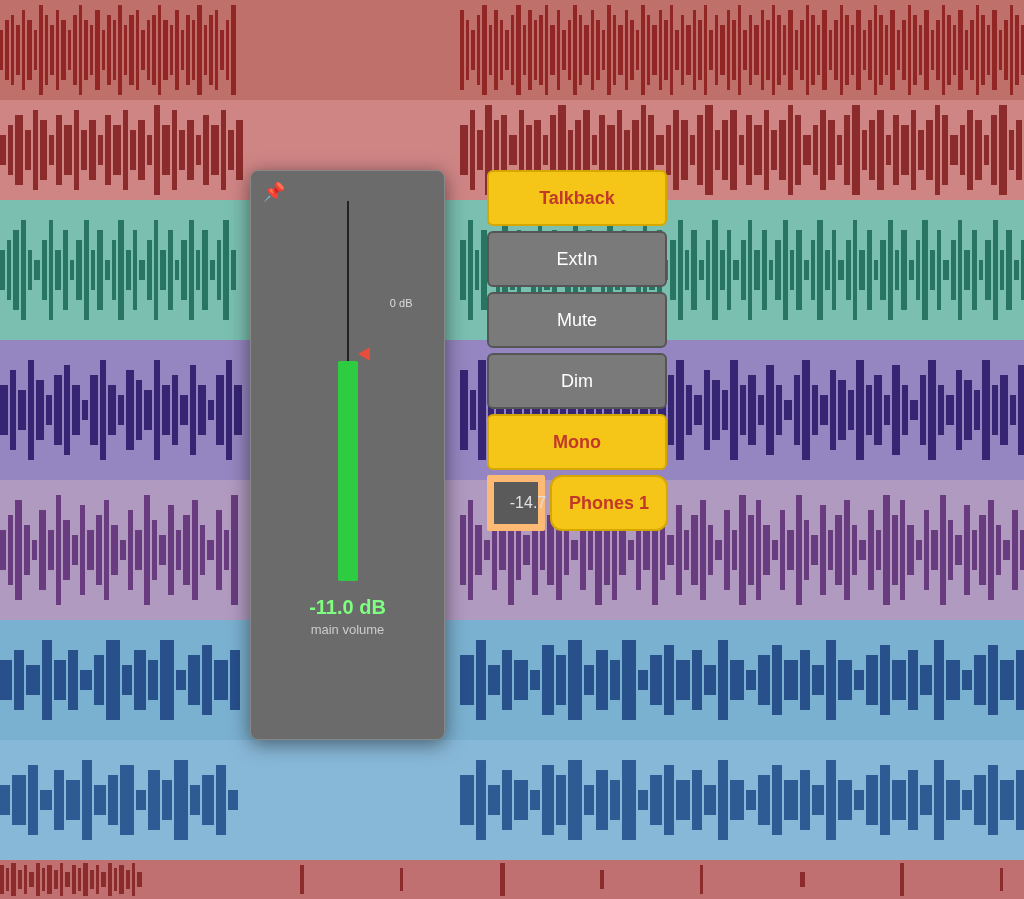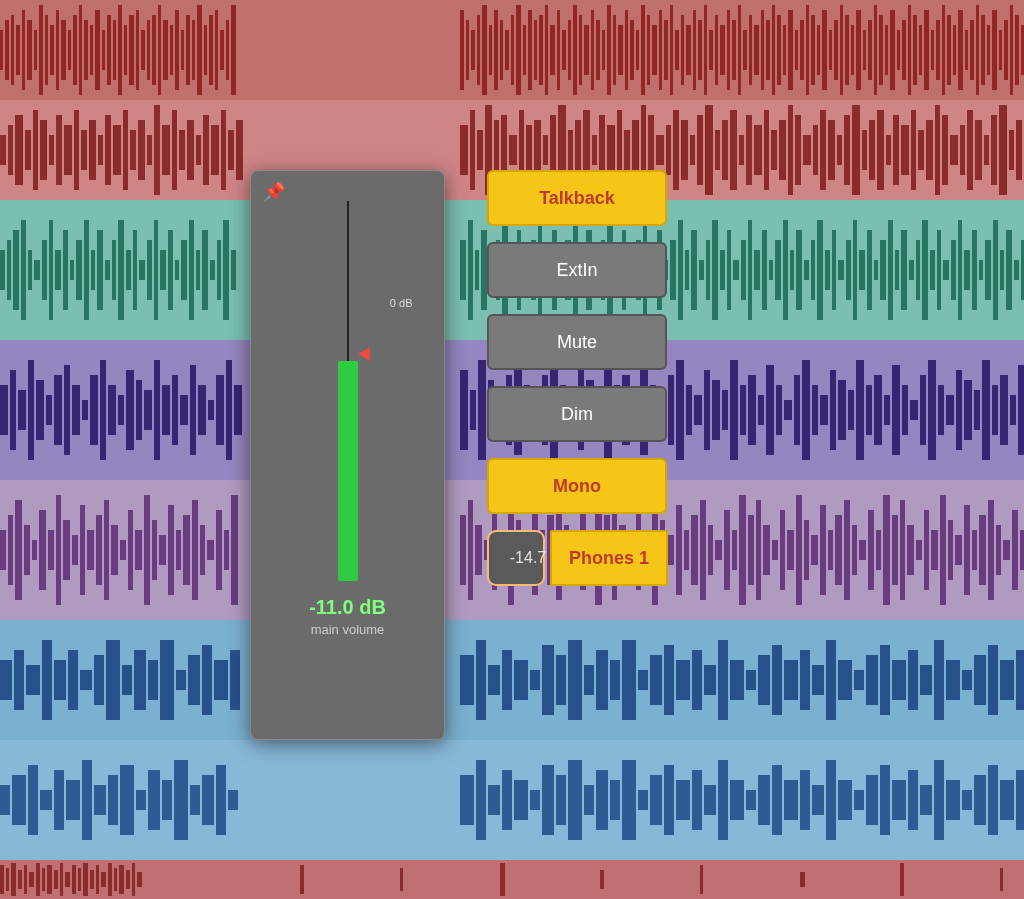--- a/index.html
+++ b/index.html
@@ -121,21 +121,21 @@
 
     
     .controls-panel {
       position: absolute;
       top: 170px;
       left: 487px;
       width: 185px;
       z-index: 100;
       display: flex;
       flex-direction: column;
-      gap: 16px;
+      gap: 5px;
     }
 
     .ctrl-btn {
       width: 180px;
       height: 56px;
       border-radius: 6px;
       border: 2px solid #555;
       background: #7a7a7a;
       color: #ffffff;
       font-size: 18px;
@@ -157,34 +157,34 @@
     .phones-row {
       display: flex;
       gap: 5px;
       align-items: center;
     }
 
     .phones-value {
       width: 58px;
       height: 56px;
       background: #5a5a5a;
-      border: 2px solid #fdba74;
-      border-radius: 9px;
+      border: 7px solid #fdba74;
+      border-radius: 2px;
       color: #e0e0e0;
       font-size: 16px;
       display: flex;
       align-items: center;
       justify-content: center;
       padding-left: 24px;
     }
 
     .phones-btn {
       width: 118px;
       height: 56px;
-      border-radius: 2px;
+      border-radius: 12px;
       border: 2px solid #d4a800;
       background: #f5c518;
       color: #c0392b;
       font-size: 18px;
       font-weight: bold;
       cursor: pointer;
       display: flex;
       align-items: center;
       justify-content: center;
     }

